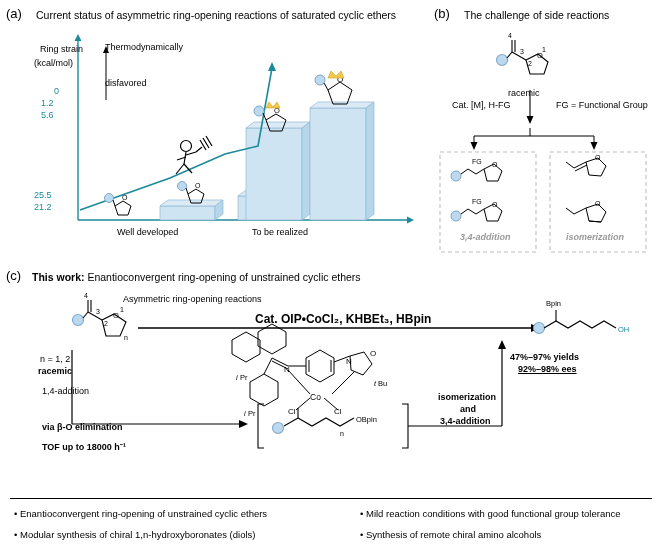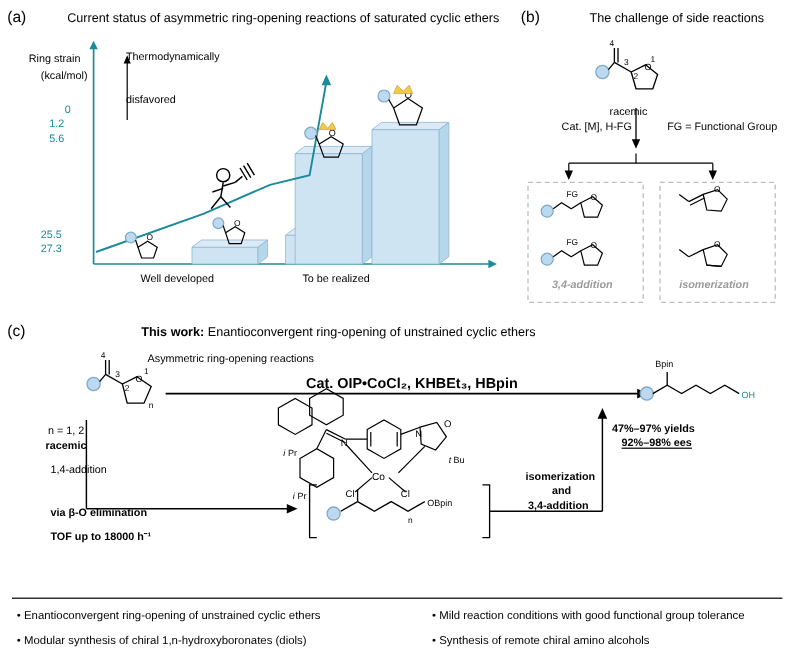--- a/index.html
+++ b/index.html
@@ -14,21 +14,20 @@
     font-family: "Liberation Sans", sans-serif;
     color: #000000;
     overflow: hidden;
   }
   .panel-label {
     font-size: 13px;
     font-weight: normal;
   }
   .panel-title {
     font-size: 10.5px;
-    text-align: center;
   }
   .panel-title b { font-weight: bold; }
   .abs { position: absolute; }
   .tiny { font-size: 8px; }
   .sm { font-size: 9px; }
   .md { font-size: 12px; }
   .teal { color: #1b8a9a; }
   .gray-txt { color: #9a9a9a; }
   .bullet-row { font-size: 9.5px; }
   svg { display: block; }
@@ -108,31 +107,31 @@
       <polygon points="318,62 330,54 342,62 337,76 323,76"></polygon>
       <circle cx="310,0" cy="0" r="0"></circle>
       <circle cx="310" cy="52" r="5" fill="#bcd9ef" stroke="#7fa9c9"></circle>
       <path d="M314,55 L318,62"></path>
     </g>
     <text x="327" y="54" font-size="8" font-family="Liberation Sans, sans-serif" fill="#000">O</text>
     <polygon points="318,50 321,43 326,48 331,43 334,50" fill="#f2c94c" stroke="#c9a227" stroke-width="0.6"></polygon>
   </svg>
 </div>
 
-<div class="abs sm" style="left:24px; top:44px;">Ring strain</div>
+<div class="abs sm" style="left:40px; top:44px;">Ring strain</div>
 <div class="abs sm" style="left:22px; top:58px;margin-left:12px;">(kcal/mol)</div>
 
 <div class="abs sm" style="left:105px; top:42px;">Thermodynamically</div>
 <div class="abs sm" style="left:105px; top:55px;margin-top:23px;">disfavored</div>
 
 <div class="abs sm teal" style="left:54px; top:86px;">0</div>
 <div class="abs sm teal" style="left:41px; top:98px;">1.2</div>
 <div class="abs sm teal" style="left:41px; top:110px;">5.6</div>
 <div class="abs sm teal" style="left:34px; top:190px;">25.5</div>
-<div class="abs sm teal" style="left:34px; top:202px;">27.3</div>
+<div class="abs sm teal" style="left:34px; top:202px;">21.2</div>
 
 <div class="abs sm" style="left:117px; top:227px;">Well developed</div>
 <div class="abs sm" style="left:252px; top:227px;">To be realized</div>
 <div class="abs sm" style="left:123px; top:247px;margin-top:47px;">Asymmetric ring-opening reactions</div>
 
 <div class="abs panel-label" style="left:434px; top:6px;">(b)</div>
 <div class="abs panel-title" style="left:464px; top:9px; width:200px;">The challenge of side reactions</div>
 
 <div class="abs" style="left:434px; top:28px; width:222px; height:232px;">
   <svg width="222" height="232" viewBox="0 0 222 232">
@@ -193,21 +192,21 @@
       <path d="M140,186 L132,180"></path>
       <path d="M140,186 L152,180"></path>
       <polygon points="152,180 164,176 172,184 167,194 155,193"></polygon>
       <path d="M155,193 L167,194"></path>
     </g>
     <text x="161" y="178" font-size="7" fill="#000" font-family="Liberation Sans, sans-serif">O</text>
   </svg>
 </div>
 
 <div class="abs tiny" style="left:508px; top:88px; font-size:9px;">racemic</div>
-<div class="abs sm" style="left:468px; top:100px;">Cat. [M], H-FG</div>
+<div class="abs sm" style="left:452px; top:100px;">Cat. [M], H-FG</div>
 <div class="abs sm" style="left:556px; top:100px;">FG = Functional Group</div>
 <div class="abs sm gray-txt" style="left:460px; top:232px; font-style:italic; font-weight:bold;">3,4-addition</div>
 <div class="abs sm gray-txt" style="left:566px; top:232px; font-style:italic; font-weight:bold;">isomerization</div>
 
 <div class="abs panel-label" style="left:6px; top:268px;">(c)</div>
 <div class="abs panel-title" style="left:32px; top:271px; width:500px;">
   <b>This work:</b><span> Enantioconvergent ring-opening of unstrained cyclic ethers</span>
 </div>
 
 <div class="abs" style="left:10px; top:286px; width:646px; height:200px;">

